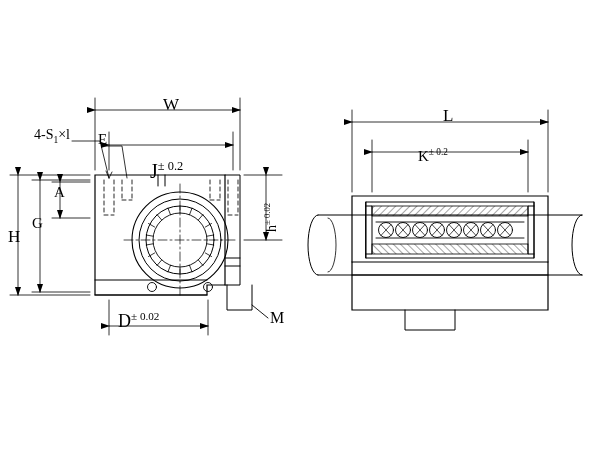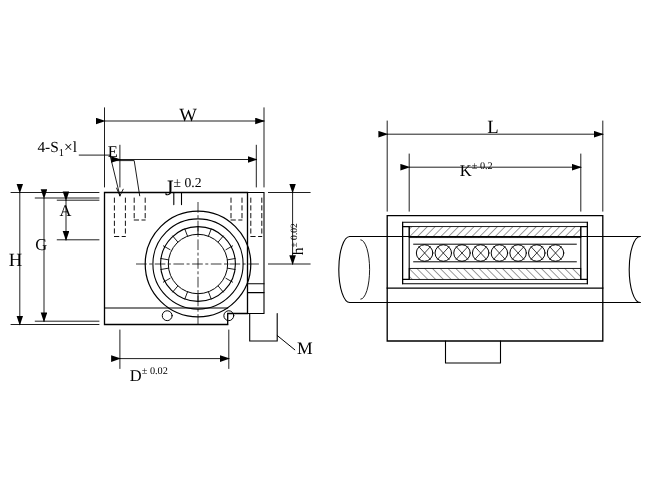--- a/index.html
+++ b/index.html
@@ -253,21 +253,21 @@
 <div class="lbl" style="left:54px;top:185px;font-size:15px;">A</div>
 
 <div class="lbl" style="left:32px;top:216px;font-size:15px;">G</div>
 
 <div class="lbl" style="left:8px;top:228px;font-size:17px;">H</div>
 
 <div class="lbl rot" style="left:263px;top:232px;font-size:14px;">
   <span>h</span><span class="sup">± 0.02</span>
 </div>
 
-<div class="lbl" style="left:118px;top:334px;font-size:15px;">
+<div class="lbl" style="left:118px;top:311px;font-size:18px;">
   <span>D</span><span class="sup">± 0.02</span>
 </div>
 
 <div class="lbl" style="left:270px;top:310px;font-size:16px;">M</div>
 
 <div class="lbl" style="left:443px;top:107px;font-size:17px;">L</div>
 
 <div class="lbl" style="left:418px;top:148px;font-size:15px;">
   <span>K</span><span class="sup">± 0.2</span>
 </div>

